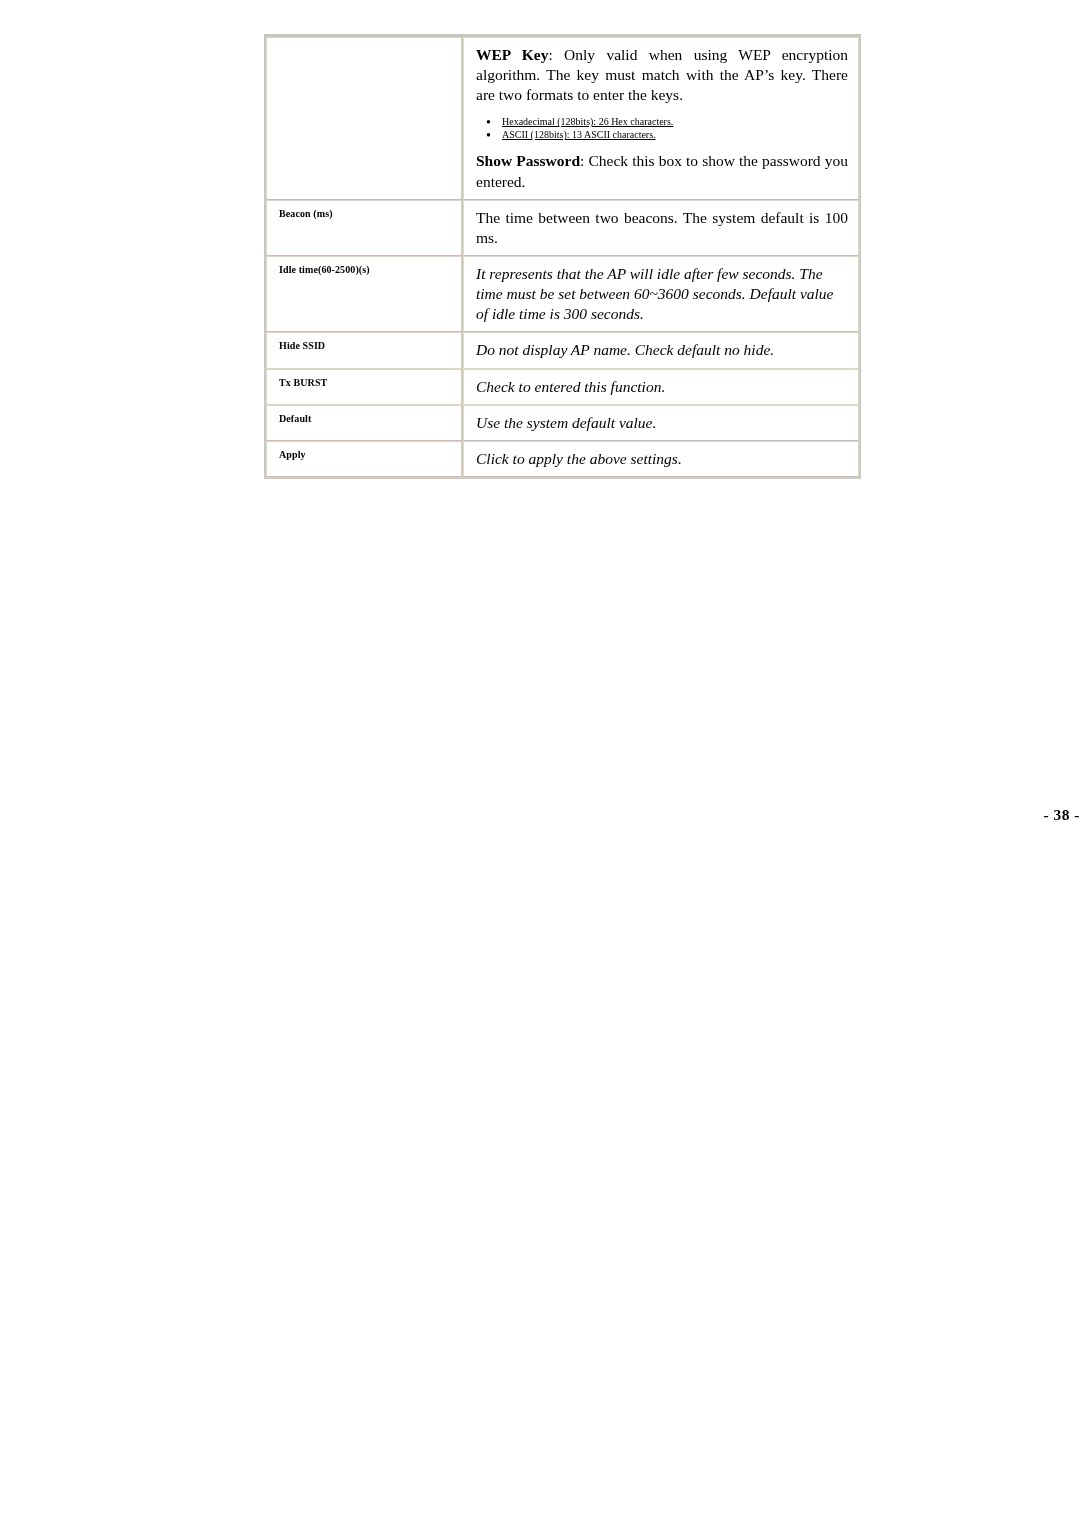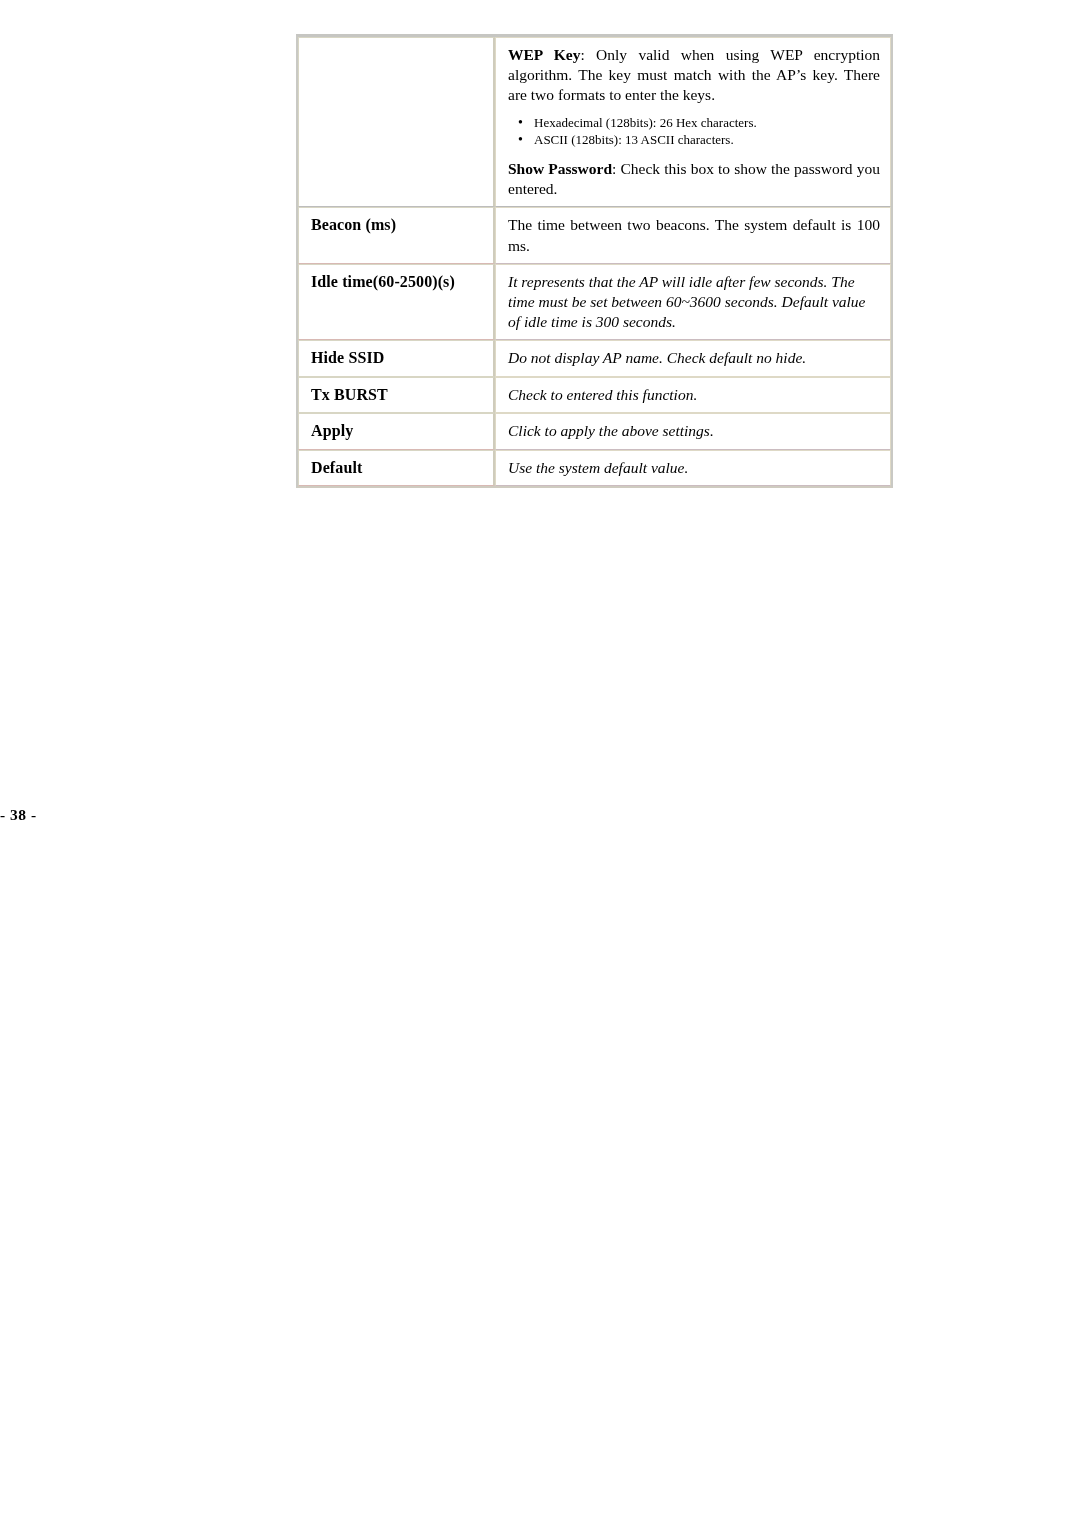--- a/index.html
+++ b/index.html
@@ -30,21 +30,20 @@
     top: 34px;
     width: 552px;
     border-collapse: separate;
     border-spacing: 0;
     border-top: 3px solid #c6c6c2;
     border-left: 2px solid #c9c9c4;
     border-right: 2px solid #c9c9c4;
     border-bottom: 2px solid #cfcbc0;
     background: #22c55e;
     table-layout: fixed;
-    margin-left: 32px;
   }
 
   .spec-table tr { background: #ffffff; }
 
   .spec-table td {
     vertical-align: top;
     background: #ffffff;
     padding: 0;
   }
 
@@ -62,63 +61,64 @@
   }
 
   
   tr.t-pink td.term { border-bottom-color: #d8b9b4; }
   tr.t-pink td.desc { border-bottom-color: #cbbcc0; }
   tr.t-gray td.term { border-bottom-color: #bdbdbd; }
   tr.t-gray td.desc { border-bottom-color: #b9b9b9; }
 
   .term-label {
     font-weight: bold;
-    font-size: 16px;
+    font-size: 10px;
     line-height: 1.28;
     letter-spacing: 0.1px;
   }
 
   .desc-text {
     font-size: 15.5px;
     line-height: 1.30;
     text-align: justify;
     margin: 0;
   }
   .desc-text.left { text-align: left; font-style: italic; }
 
   .lead-bold { font-weight: bold; }
 
   ul.bullets {
     list-style: none;
     margin: 0;
     padding: 0 0 0 10px;
   }
   ul.bullets li {
-    font-size: 13px;
+    font-size: 10px;
     line-height: 1.30;
     position: relative;
     padding-left: 16px;
+    text-decoration: underline;
   }
   ul.bullets li::before {
     content: "\2022";
     position: absolute;
     left: 0;
     top: -1px;
     font-size: 14px;
   }
 
   .para-gap { height: 10px; }
 
   
   .page-number {
     position: absolute;
     left: 0;
     top: 806px;
     width: 1080px;
-    text-align: left;
+    text-align: right;
     font-size: 15.5px;
     font-weight: bold;
     letter-spacing: 0.5px;
   }
 </style>
 </head>
 <body>
 
 <div class="page">
 
@@ -166,32 +166,32 @@
         <tr>
           <td class="term">
             <div class="term-label">Tx BURST</div>
           </td>
           <td class="desc">
             <p class="desc-text left"><span>Check to entered this function.</span></p>
           </td>
         </tr>
         <tr class="t-pink">
           <td class="term">
+            <div class="term-label">Default</div>
+          </td>
+          <td class="desc">
+            <p class="desc-text left"><span>Use the system default value.</span></p>
+          </td>
+        </tr>
+        <tr class="t-pink">
+          <td class="term">
             <div class="term-label">Apply</div>
           </td>
           <td class="desc">
             <p class="desc-text left"><span>Click to apply the above settings.</span></p>
-          </td>
-        </tr>
-        <tr class="t-pink">
-          <td class="term">
-            <div class="term-label">Default</div>
-          </td>
-          <td class="desc">
-            <p class="desc-text left"><span>Use the system default value.</span></p>
           </td>
         </tr>
       </tbody>
   </table>
 
   <div class="page-number">- 38 -</div>
 
 </div>
 
 </body></html>

